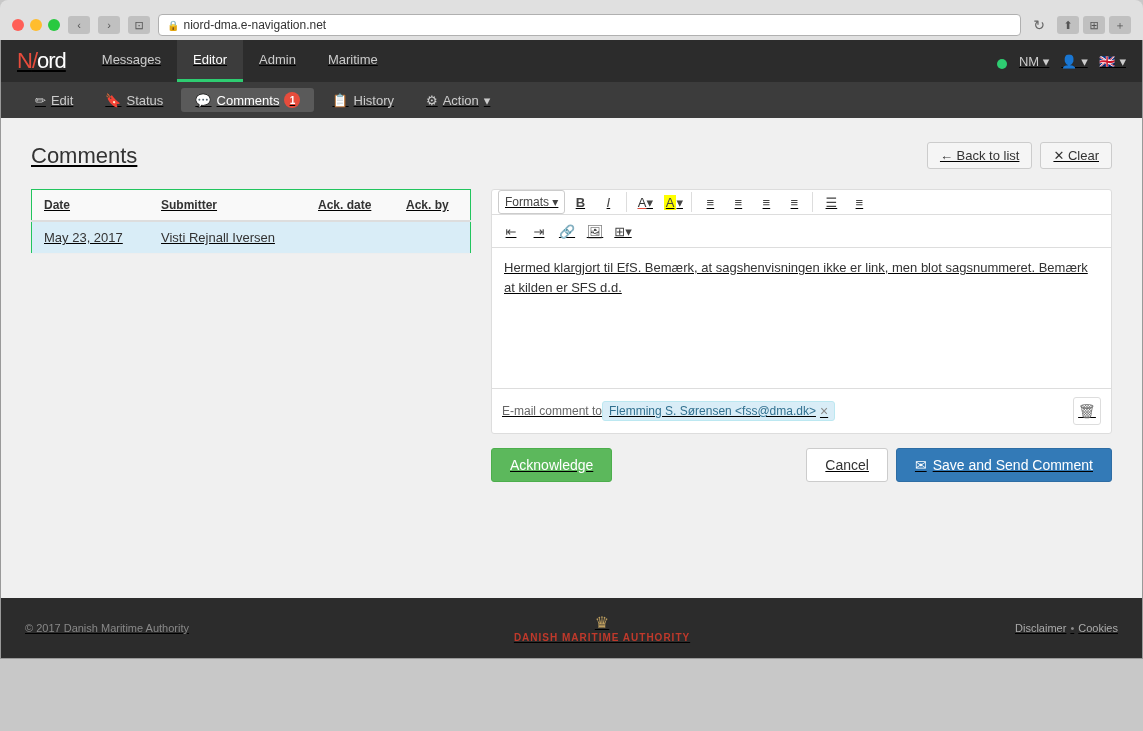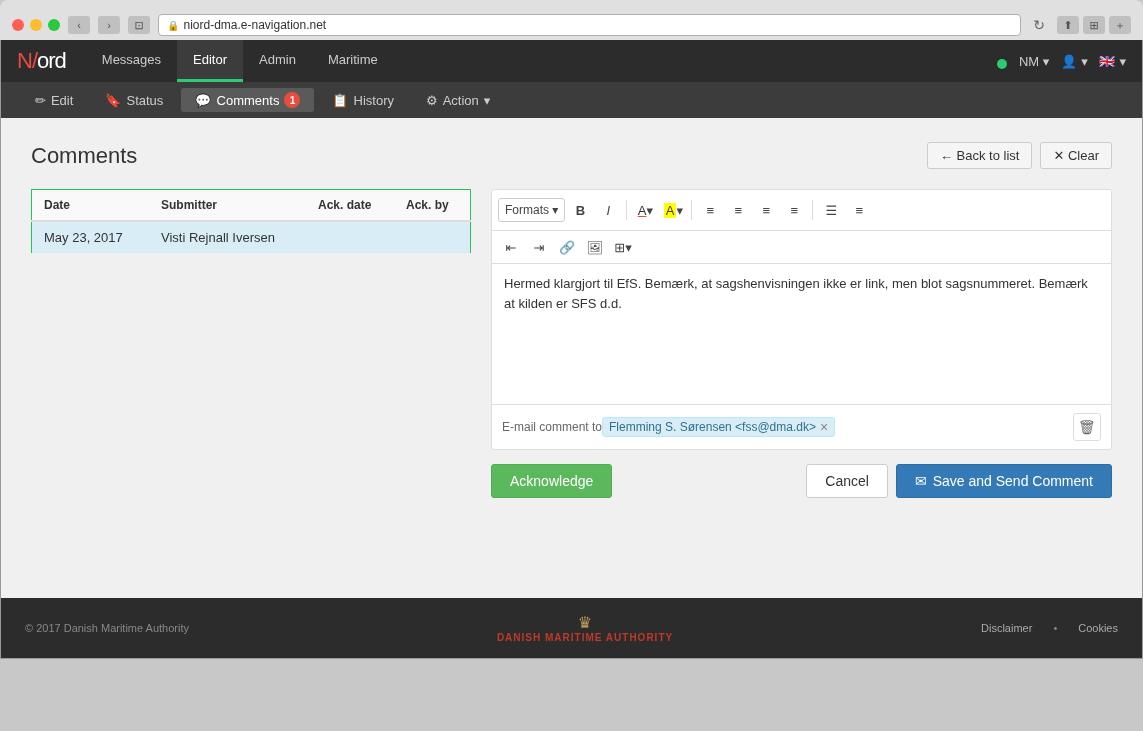--- a/index.html
+++ b/index.html
@@ -78,20 +78,21 @@
     .browser-actions {
       display: flex;
       gap: 4px;
     }
 
     
     .app-window {
       background: #f0abfc;
       border: 1px solid #999;
       border-top: none;
+      text-decoration: underline;
     }
 
     
     .top-nav {
       background: #2c2c2c;
       height: 42px;
       display: flex;
       align-items: center;
       padding: 0 16px;
       gap: 0;
@@ -267,21 +268,21 @@
       border: 1px solid #ddd;
       border-radius: 3px;
     }
 
     
     .editor-toolbar {
       display: flex;
       flex-wrap: wrap;
       align-items: center;
       border-bottom: 1px solid #ddd;
-      padding: 8px 6px;
+      padding: 0 6px;
       gap: 2px;
     }
     .toolbar-btn {
       background: none;
       border: 1px solid transparent;
       border-radius: 3px;
       width: 26px; height: 24px;
       cursor: pointer;
       font-size: 13px;
       color: #444;
@@ -425,21 +426,21 @@
       letter-spacing: 1px;
       text-transform: uppercase;
     }
     .footer-crown {
       color: #c0a060;
       font-size: 16px;
     }
     .footer-right {
       color: #888;
       font-size: 11px;
-      display: flex; gap: 21px; align-items: center;
+      display: flex; gap: 4px; align-items: center;
     }
     .footer-link { color: #aaa; text-decoration: none; cursor: pointer; }
   </style>
 </head>
 <body>
 
 <div class="browser-chrome">
   <div class="traffic-lights">
     <div class="tl tl-red"></div>
     <div class="tl tl-yellow"></div>

